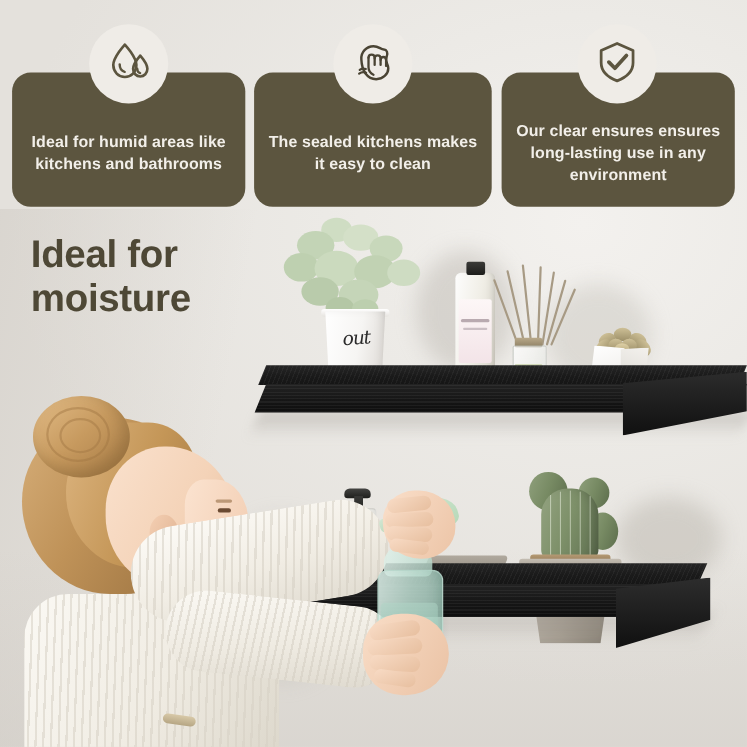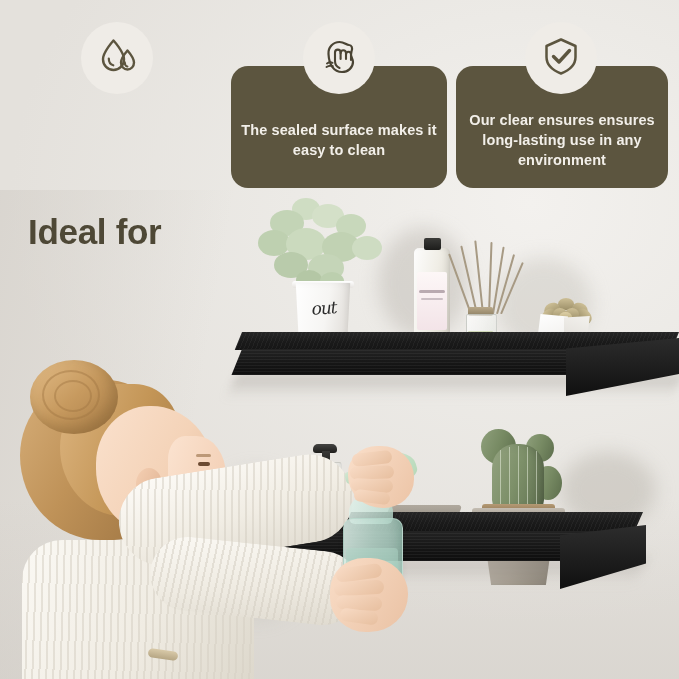--- a/index.html
+++ b/index.html
@@ -460,37 +460,41 @@
       <div class="finger" style="left:4px;  top:23px; width:50px; height:14px; transform:rotate(-3deg);"></div>
       <div class="finger" style="left:6px;  top:38px; width:46px; height:14px; transform:rotate(3deg);"></div>
       <div class="finger" style="left:10px; top:52px; width:38px; height:13px; transform:rotate(8deg);"></div>
     </div>
   </div>
 
   <div id="headline" style="position:absolute; left:28px; top:212px; width:230px; z-index:30;
               font-size:35px; font-weight:700; line-height:40px; color:#4e4836;
               letter-spacing:-.3px;">
     <div>Ideal for</div>
+    <div>moisture</div>
   </div>
 
   <div id="cards">
 
+    <div class="card" style="left:11px; width:212px; background:#5c553f;">
+      <div class="card-text" style="color:#f2efe9;">Ideal for humid areas like kitchens and bathrooms</div>
+    </div>
     <div class="badge" style="left:81px; top:22px; background:#efece7;">
       <span>
         <svg width="46" height="46" viewBox="0 0 46 46" fill="none">
           <path d="M19.5 7.5 C19.5 7.5 9 19 9 26.2 C9 32.3 13.7 37 19.5 37 C25.3 37 30 32.3 30 26.2 C30 19 19.5 7.5 19.5 7.5 Z" stroke="#5c553f" stroke-width="2.4" stroke-linejoin="round"></path>
           <path d="M14.8 25.5 C14.8 29.2 16.6 31.6 19.3 32.3" stroke="#5c553f" stroke-width="2.2" stroke-linecap="round"></path>
           <path d="M33.5 17.5 C33.5 17.5 27 25 27 29.6 C27 33.5 29.9 36.5 33.5 36.5 C37.1 36.5 40 33.5 40 29.6 C40 25 33.5 17.5 33.5 17.5 Z" stroke="#5c553f" stroke-width="2.4" stroke-linejoin="round"></path>
           <path d="M30.8 29.4 C30.8 31.6 31.8 33 33.4 33.4" stroke="#5c553f" stroke-width="2.1" stroke-linecap="round"></path>
         </svg>
       </span>
     </div>
 
     <div class="card" style="left:231px; width:216px; background:#5c553f;">
-      <div class="card-text" style="color:#f2efe9;">The sealed surface makes it easy to clean</div>
+      <div class="card-text" style="color:#f2efe9;">The sealed kitchens makes it easy to clean</div>
     </div>
     <div class="badge" style="left:303px; top:22px; background:#efece7;">
       <span>
         <svg width="48" height="48" viewBox="0 0 48 48" fill="none">
           <path d="M13.5 22 C13 15.5 18 10 24.5 10 C29.5 10 31 13 34 13 C36.5 13 38 16 36.5 19.5 C34.5 24 38 26 38 30 C38 35.5 33 40 27 40 C19 40 14 33 13.5 22 Z" stroke="#4a4434" stroke-width="2.2" stroke-linejoin="round"></path>
           <path d="M20 20.5 C20 18.8 21.3 17.6 22.8 17.6 C24.3 17.6 25.6 18.8 25.6 20.5 L25.6 27" stroke="#4a4434" stroke-width="2.1" stroke-linecap="round"></path>
           <path d="M25.6 21.2 C25.6 19.5 26.8 18.3 28.3 18.3 C29.8 18.3 31 19.5 31 21.2 L31 27" stroke="#4a4434" stroke-width="2.1" stroke-linecap="round"></path>
           <path d="M31 22.5 C31 20.9 32.1 19.8 33.5 19.8 C34.9 19.8 36 20.9 36 22.5 L36 28" stroke="#4a4434" stroke-width="2.1" stroke-linecap="round"></path>
           <path d="M20 20.5 L20 29 C20 32.5 21.8 34.8 24.5 36" stroke="#4a4434" stroke-width="2.1" stroke-linecap="round"></path>
           <path d="M12 31.5 C13.8 30.3 15.8 30 17.5 30.8" stroke="#4a4434" stroke-width="2" stroke-linecap="round"></path>

